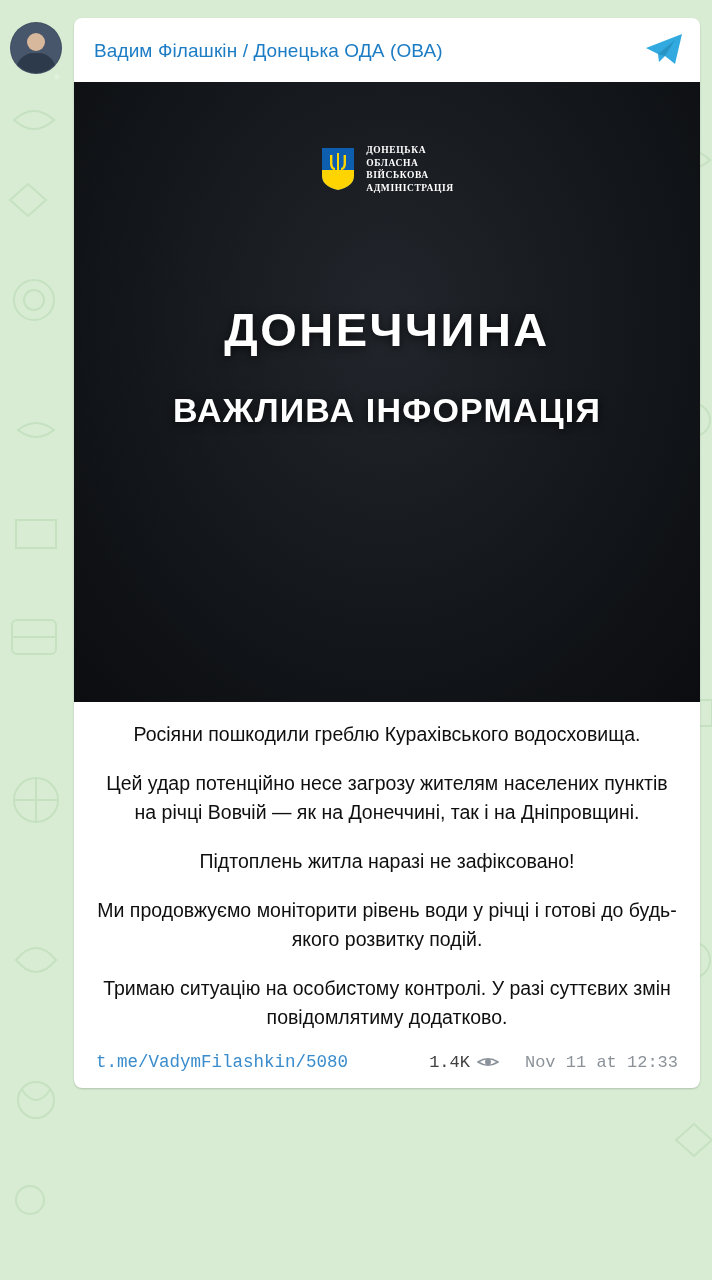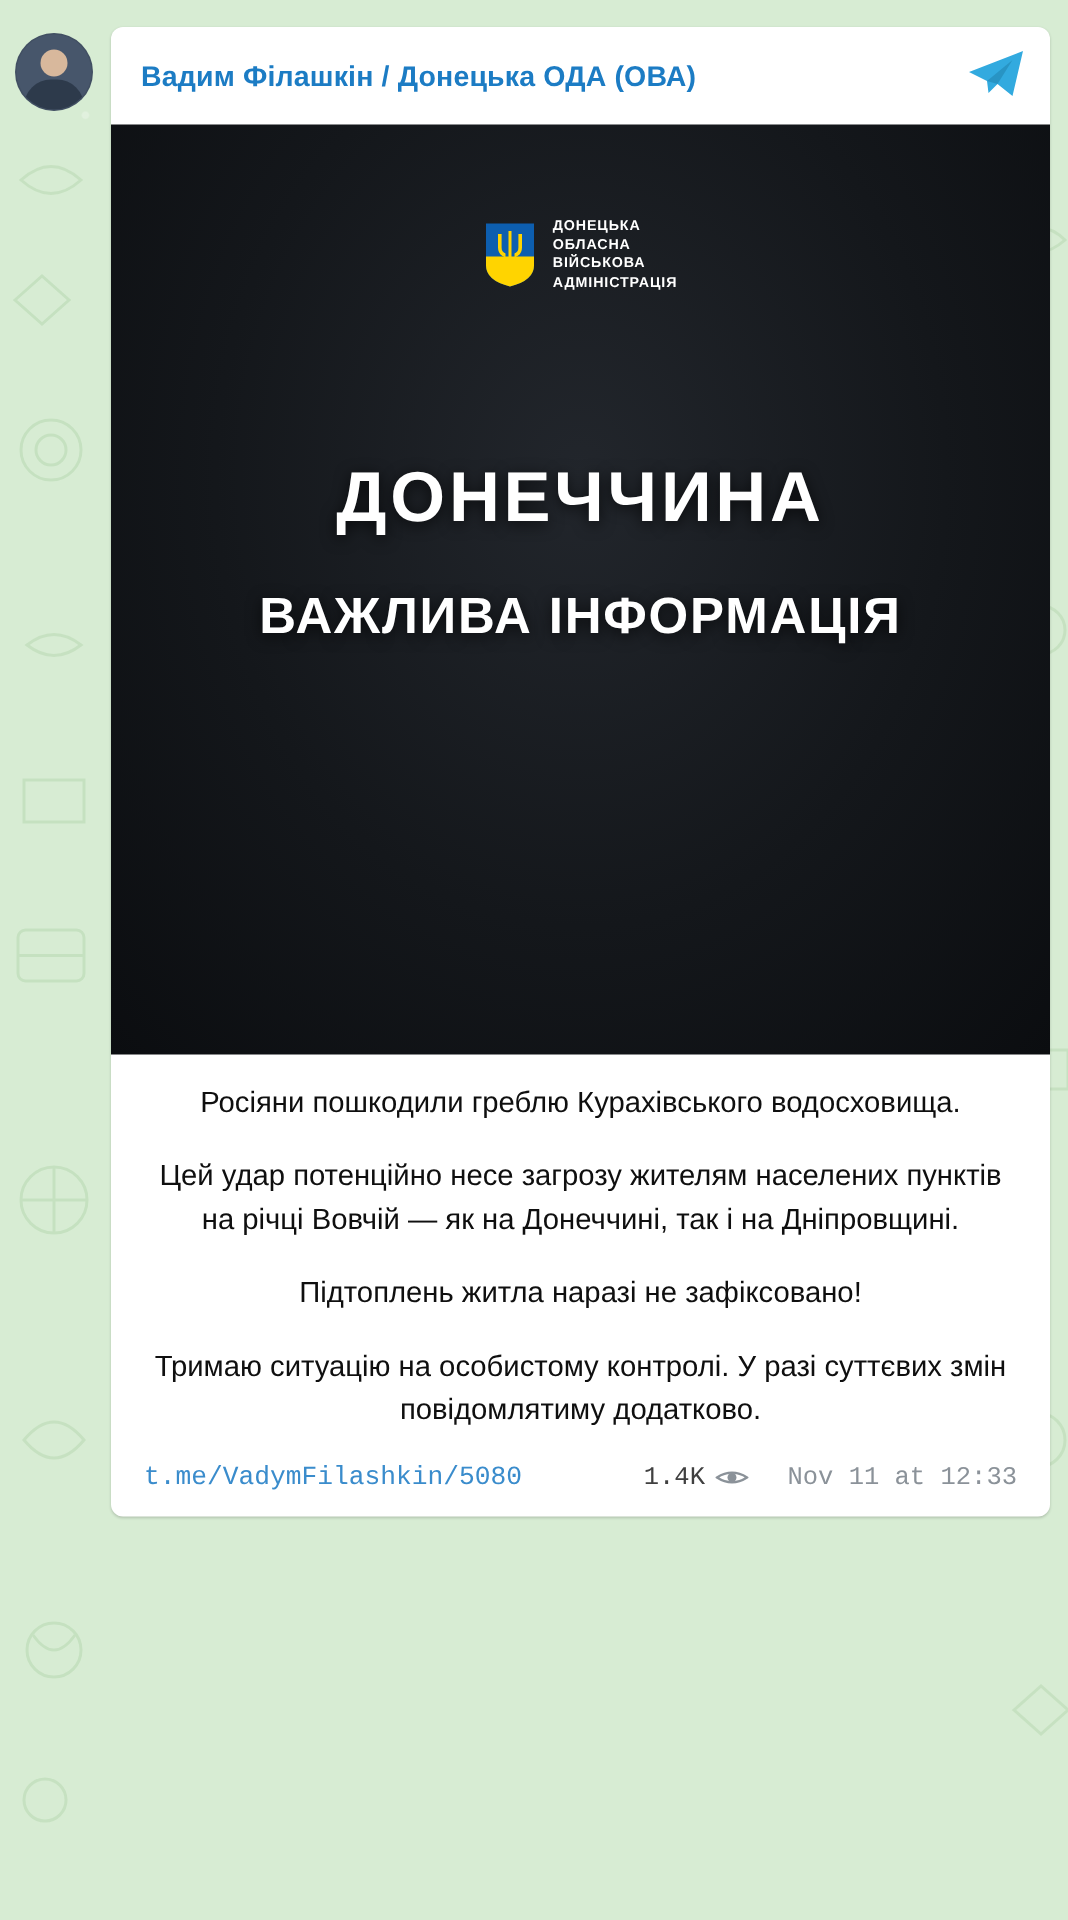--- a/index.html
+++ b/index.html
@@ -67,21 +67,21 @@
 
   .msg-header {
     display: flex;
     align-items: center;
     justify-content: space-between;
     padding: 14px 16px 12px 20px;
   }
   .channel-name {
     color: #1c7cc4;
     font-size: 19px;
-    font-weight: bold;
+    font-weight: normal;
     letter-spacing: 0.1px;
     white-space: nowrap;
     overflow: hidden;
     text-overflow: ellipsis;
   }
   .tg-icon { flex: 0 0 auto; margin-left: 12px; }
 
   .poster {
     position: relative;
     width: 100%;
@@ -90,20 +90,21 @@
       radial-gradient(ellipse at 50% 38%, #22262c 0%, #14171b 55%, #0b0d10 100%);
     display: flex;
     flex-direction: column;
     align-items: center;
   }
   .emblem {
     display: flex;
     align-items: center;
     gap: 10px;
     margin-top: 62px;
+    font-family: Liberation Serif, serif;
   }
   .emblem-shield {
     width: 36px; height: 46px;
   }
   .emblem-text {
     color: #ffffff;
     font-size: 9.5px;
     line-height: 12.5px;
     font-weight: bold;
     letter-spacing: 0.6px;
@@ -231,20 +232,21 @@
       </div>
     </div>
     <div class="poster-title">ДОНЕЧЧИНА</div>
     <div class="poster-sub">ВАЖЛИВА ІНФОРМАЦІЯ</div>
   </div>
 
   <div class="msg-body">
     <p>Росіяни пошкодили греблю Курахівського водосховища.</p>
     <p>Цей удар потенційно несе загрозу жителям населених пунктів на річці Вовчій — як на Донеччині, так і на Дніпровщині.</p>
     <p>Підтоплень житла наразі не зафіксовано!</p>
+    <p>Ми продовжуємо моніторити рівень води у річці і готові до будь-якого розвитку подій.</p>
     <p>Тримаю ситуацію на особистому контролі. У разі суттєвих змін повідомлятиму додатково.</p>
   </div>
 
   <div class="msg-footer">
     <div class="msg-link">t.me/VadymFilashkin/5080</div>
     <div class="views-wrap">
       <span>1.4K</span>
       <svg class="eye-icon" width="22" height="14" viewBox="0 0 22 14" aria-hidden="true">
         <path d="M1 7 q10 -6.5 20 0 q-10 6.5 -20 0 z" fill="none" stroke="#8b9299" stroke-width="1.6"></path>
         <circle cx="11" cy="7" r="3" fill="#8b9299"></circle>

